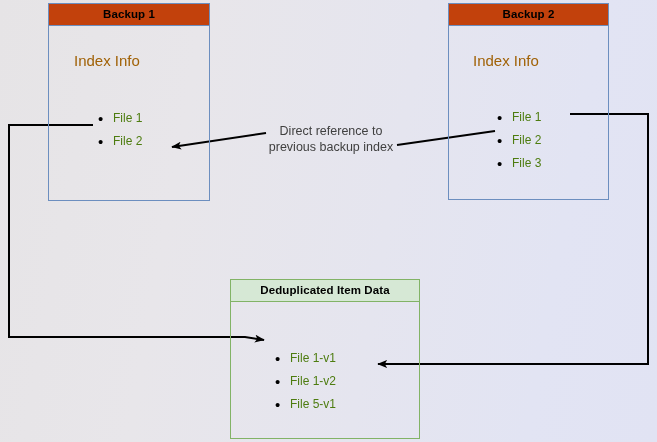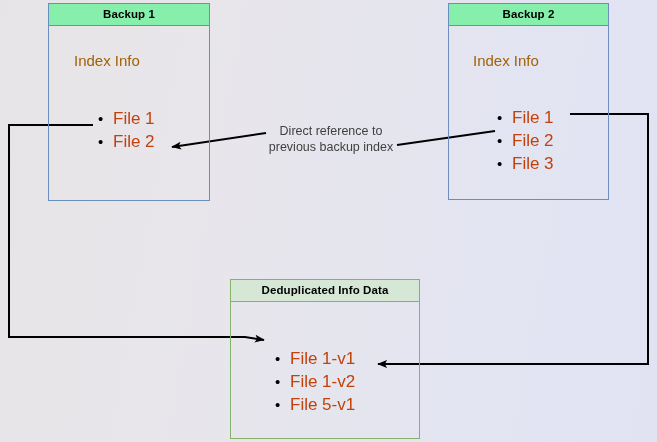--- a/index.html
+++ b/index.html
@@ -48,21 +48,21 @@
     letter-spacing: 0.1px;
   }
   .node-body {
     box-sizing: border-box;
     position: relative;
     background: transparent;
   }
 
   
   .node-blue .node-title {
-    background: #86efac;
+    background: #c2410c;
     border: 1px solid #6c8ebf;
   }
   .node-blue .node-body {
     border: 1px solid #6c8ebf;
     border-top: none;
   }
 
   
   .node-green .node-title {
     background: #d6e8d5;
@@ -83,23 +83,23 @@
   }
 
   ul.file-list {
     position: absolute;
     margin: 0;
     padding: 0;
     list-style: none;
   }
   ul.file-list li {
     position: relative;
-    font-size: 17px;
+    font-size: 12px;
     line-height: 23px;
-    color: #c2410c;
+    color: #4d7c0f;
     white-space: nowrap;
     padding-left: 15px;
   }
   ul.file-list li::before {
     content: "\2022";
     position: absolute;
     left: 0;
     top: 0;
     font-size: 15px;
     line-height: 23px;
@@ -172,21 +172,21 @@
       <div class="heading">Index Info</div>
       <ul class="file-list">
         <li>File 1</li>
         <li>File 2</li>
         <li>File 3</li>
       </ul>
     </div>
   </div>
 
   <div class="node node-green" id="node-dedup">
-    <div class="node-title">Deduplicated Info Data</div>
+    <div class="node-title">Deduplicated Item Data</div>
     <div class="node-body">
       <ul class="file-list">
         <li>File 1-v1</li>
         <li>File 1-v2</li>
         <li>File 5-v1</li>
       </ul>
     </div>
   </div>
 
   <div class="edge-label" id="edge-label-direct-ref">

